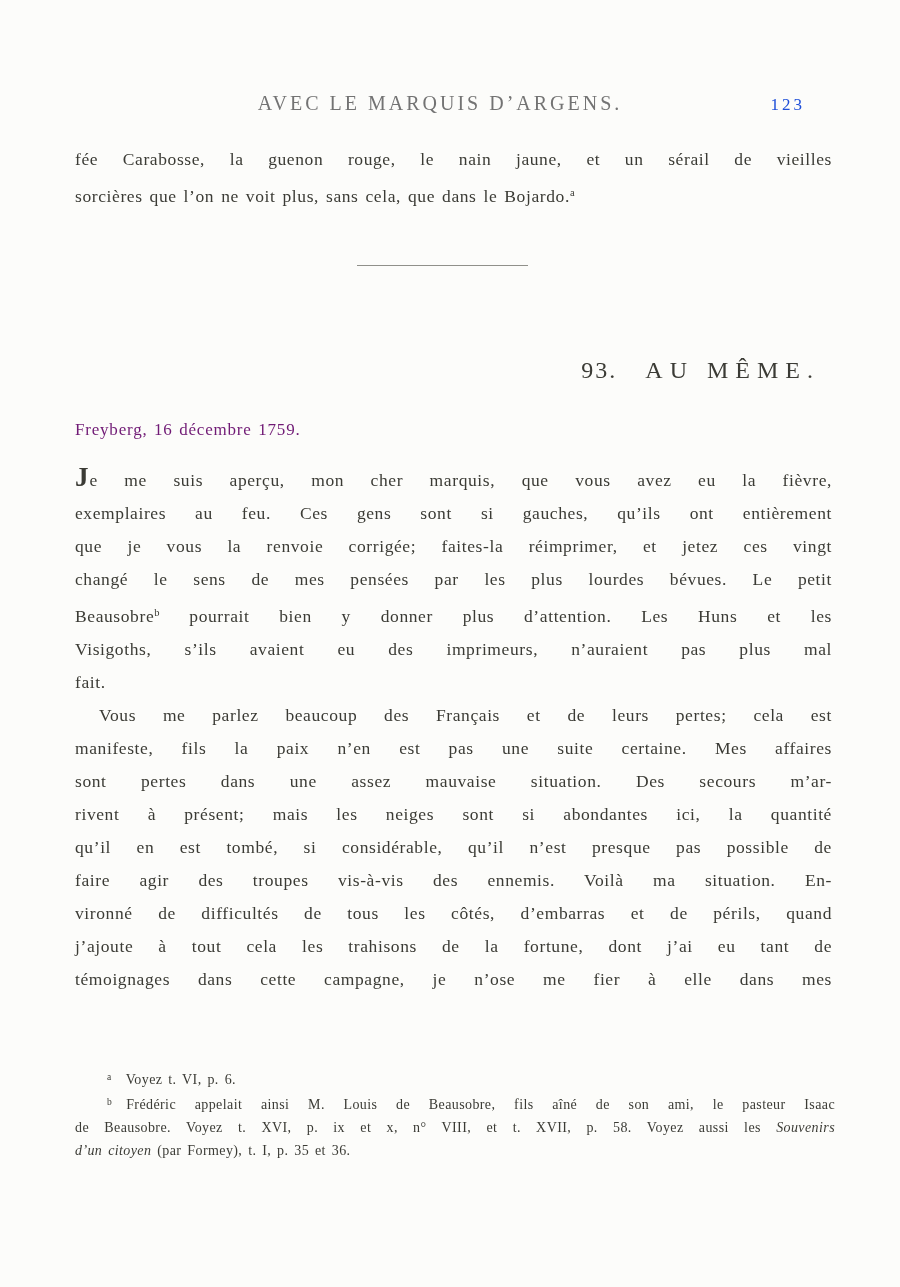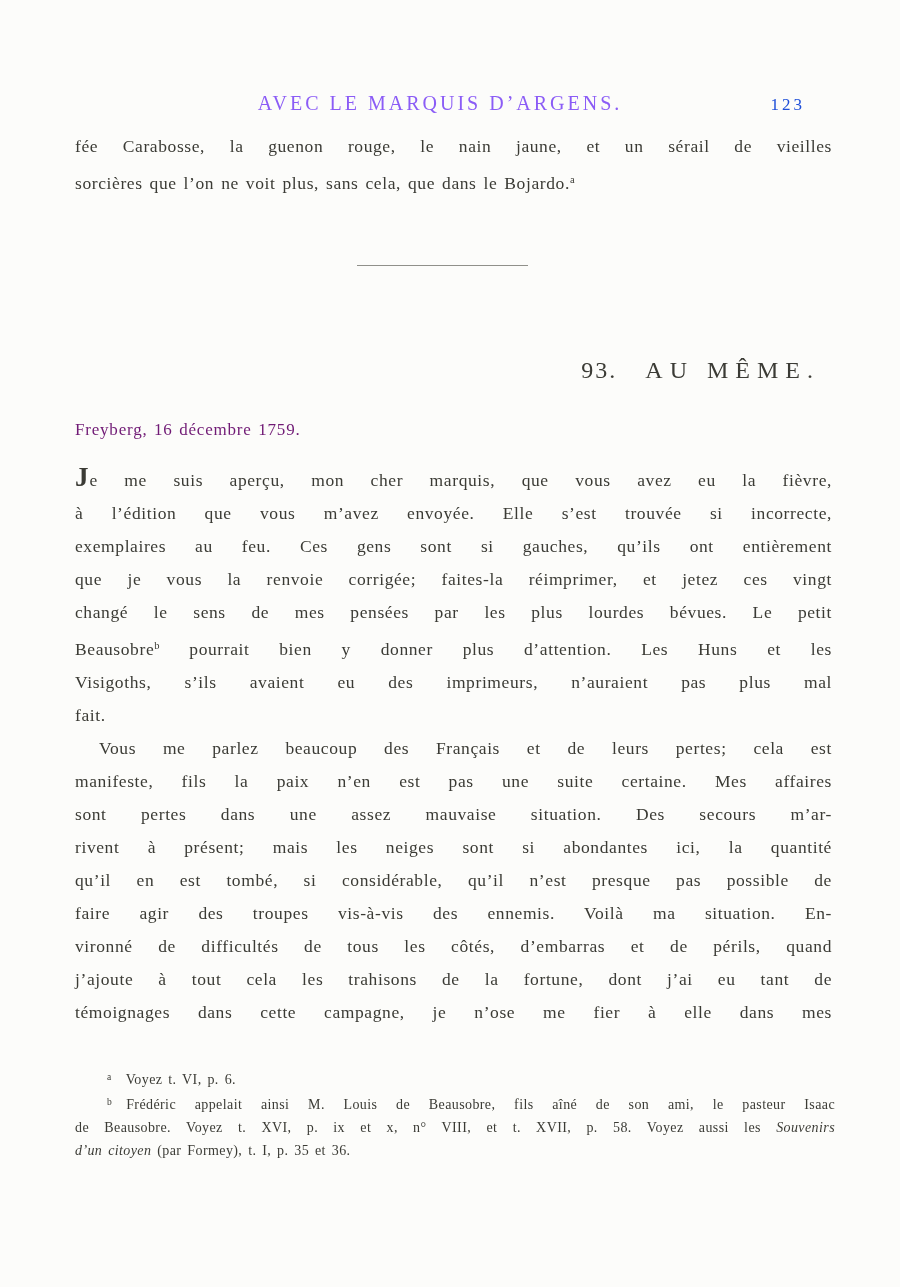--- a/index.html
+++ b/index.html
@@ -20,21 +20,21 @@
 
   
   .running-head {
     position: absolute;
     top: 92px;
     left: 75px;
     width: 730px;
     text-align: center;
     font-size: 20px;
     letter-spacing: 3px;
-    color: #8b5cf6;
+    color: #737373;
     white-space: nowrap;
   }
   .page-number {
     position: absolute;
     top: 95px;
     right: 95px;
     font-size: 17px;
     letter-spacing: 3px;
     color: #1d4ed8;
   }
@@ -56,21 +56,21 @@
     white-space: nowrap;
   }
   .bodyline.end {
     text-align: left;
     text-align-last: auto;
   }
   .bodyline.indent {
     text-indent: 24px;
   }
 
-  .fragment { top: 130px; }
+  .fragment { top: 143px; }
   .letter-body { top: 461px; }
 
   .drop-cap {
     font-size: 27px;
     font-weight: bold;
     letter-spacing: 1px;
   }
 
   .sup-ref {
     font-size: 10.5px;
@@ -158,21 +158,20 @@
   <div class="divider"></div>
 
   <div class="section-head">
     <span class="section-number">93.</span><span class="section-title">AU MÊME.</span>
   </div>
 
   <div class="dateline">Freyberg, 16 décembre 1759.</div>
 
   <div class="col letter-body">
     <div class="bodyline"><span class="drop-cap">J</span><span>e me suis aperçu, mon cher marquis, que vous avez eu la fièvre,</span></div>
-    <div class="bodyline">à l’édition que vous m’avez envoyée. Elle s’est trouvée si incorrecte,</div>
     <div class="bodyline">exemplaires au feu. Ces gens sont si gauches, qu’ils ont entièrement</div>
     <div class="bodyline">que je vous la renvoie corrigée; faites-la réimprimer, et jetez ces vingt</div>
     <div class="bodyline">changé le sens de mes pensées par les plus lourdes bévues. Le petit</div>
     <div class="bodyline"><span>Beausobre</span><span class="sup-ref">b</span><span> pourrait bien y donner plus d’attention. Les Huns et les</span></div>
     <div class="bodyline">Visigoths, s’ils avaient eu des imprimeurs, n’auraient pas plus mal</div>
     <div class="bodyline end">fait.</div>
     <div class="bodyline indent">Vous me parlez beaucoup des Français et de leurs pertes; cela est</div>
     <div class="bodyline">manifeste, fils la paix n’en est pas une suite certaine. Mes affaires</div>
     <div class="bodyline">sont pertes dans une assez mauvaise situation. Des secours m’ar-</div>
     <div class="bodyline">rivent à présent; mais les neiges sont si abondantes ici, la quantité</div>

